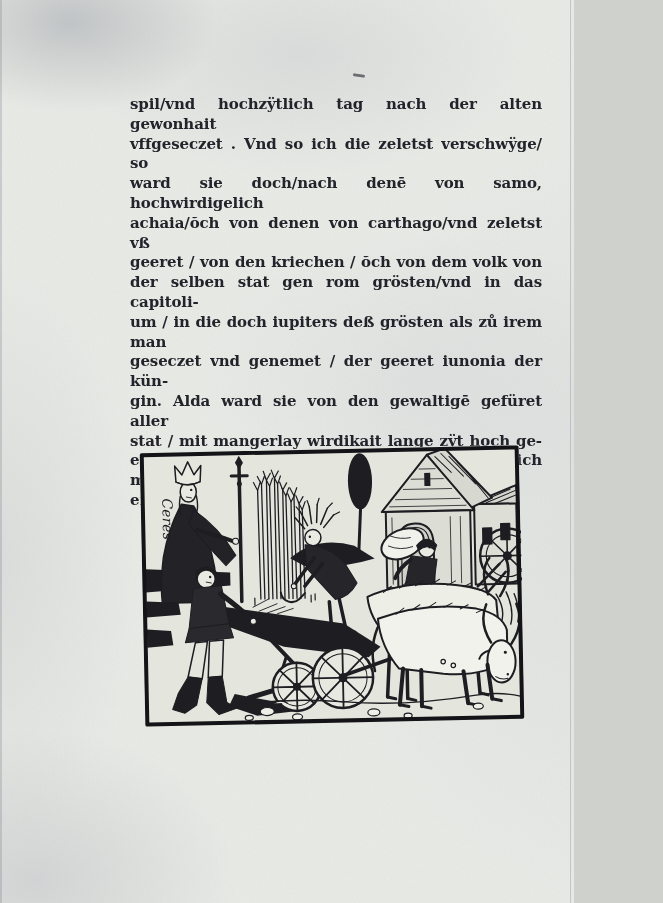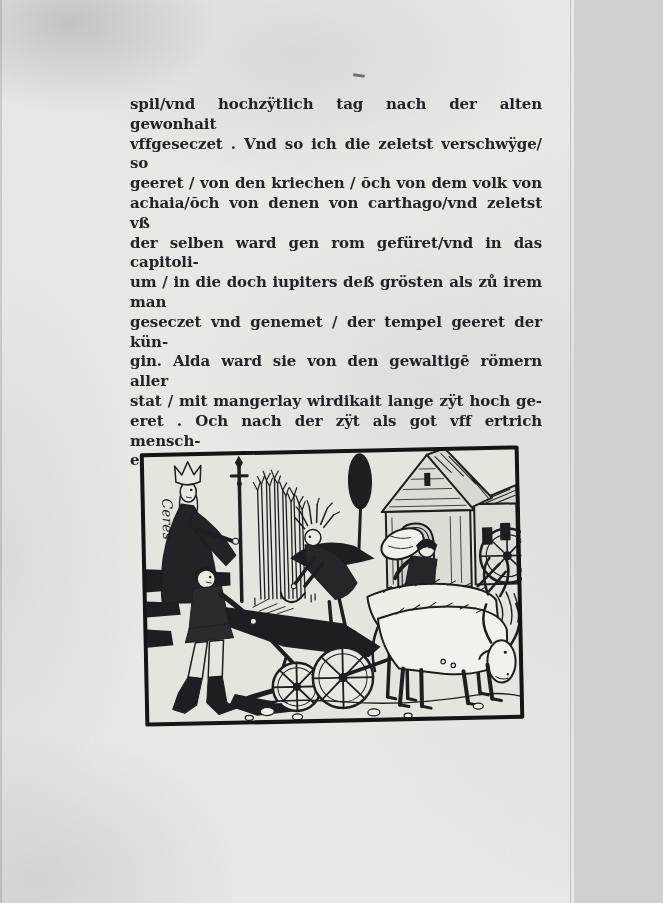--- a/index.html
+++ b/index.html
@@ -49,26 +49,27 @@
     <rect width="100%" height="100%" filter="url(#noiseF)"></rect>
   </svg>
 
   <div class="edge-left"></div>
   <div class="edge-right"></div>
   <div class="stray-mark"></div>
 
   <div class="text-block">
     <div class="text-line">spil/vnd hochzÿtlich tag nach der alten gewonhait</div>
     <div class="text-line">vffgeseczet . Vnd so ich die zeletst verschwÿge/ so</div>
+    <div class="text-line">ward sie doch/nach denē von samo, hochwirdigelich</div>
+    <div class="text-line">achaia/ŏch von denen von carthago/vnd zeletst vß</div>
     <div class="text-line">geeret / von den kriechen / ŏch von dem volk von</div>
-    <div class="text-line">achaia/ŏch von denen von carthago/vnd zeletst vß</div>
-    <div class="text-line">der selben ward gen rom gefüret/vnd in das capitoli-</div>
+    <div class="text-line">der selben stat gen rom grösten/vnd in das capitoli-</div>
     <div class="text-line">um / in die doch iupiters deß grösten als zů irem man</div>
-    <div class="text-line">geseczet vnd genemet / der tempel geeret der kün-</div>
-    <div class="text-line">gin. Alda ward sie von den gewaltigē römern aller</div>
+    <div class="text-line">geseczet vnd genemet / der geeret iunonia der kün-</div>
+    <div class="text-line">gin. Alda ward sie von den gewaltigē gefüret aller</div>
     <div class="text-line">stat / mit mangerlay wirdikait lange zÿt hoch ge-</div>
     <div class="text-line">eret . Och nach der zÿt als got vff ertrich mensch-</div>
     <div class="text-line">erschinen was.</div>
   </div>
 
   <div class="woodcut">
   <svg viewBox="0 0 378 273" xmlns="http://www.w3.org/2000/svg">
     <g stroke-linecap="round" stroke-linejoin="round">
 
       <rect x="0" y="0" width="378" height="273" fill="#e4e6de"></rect>

